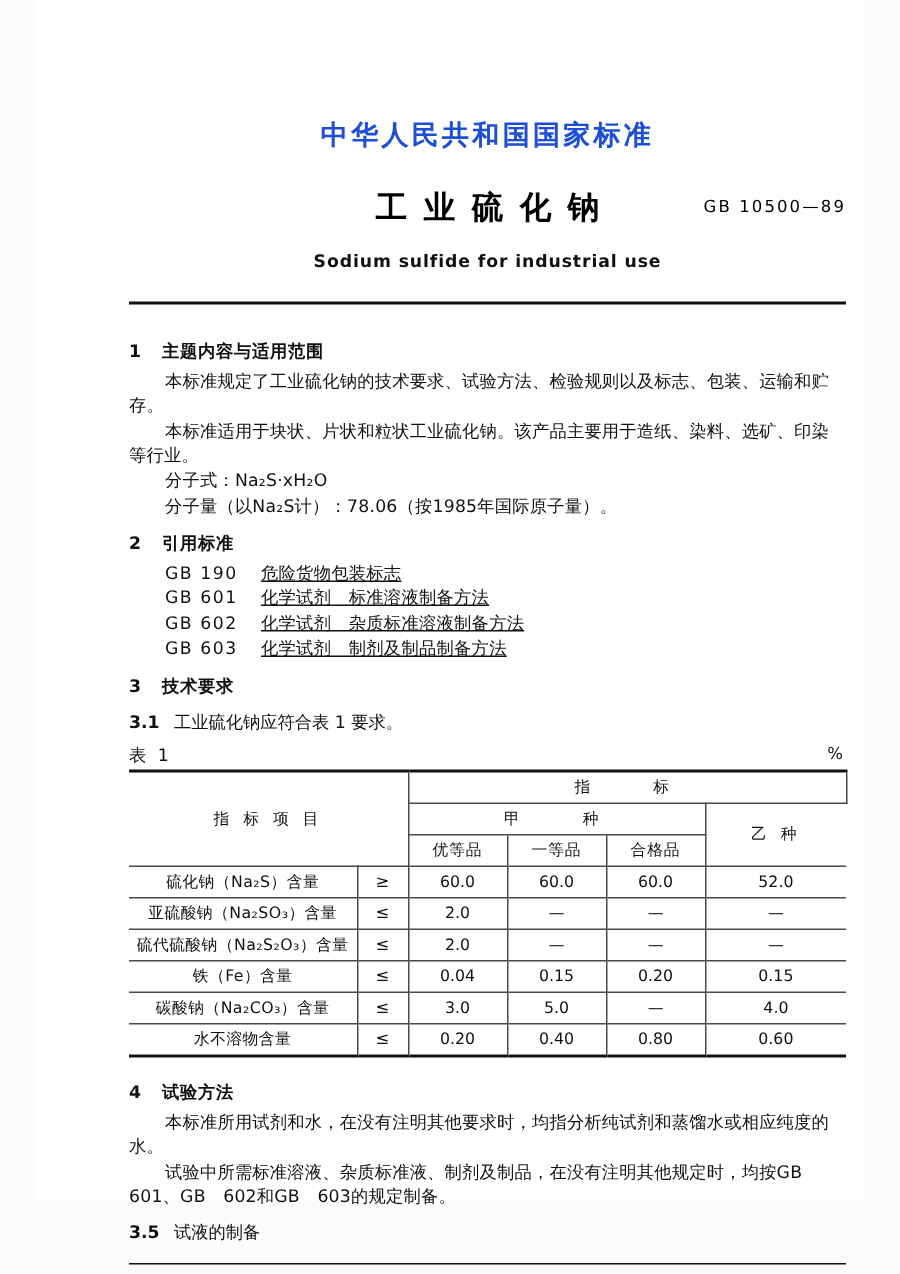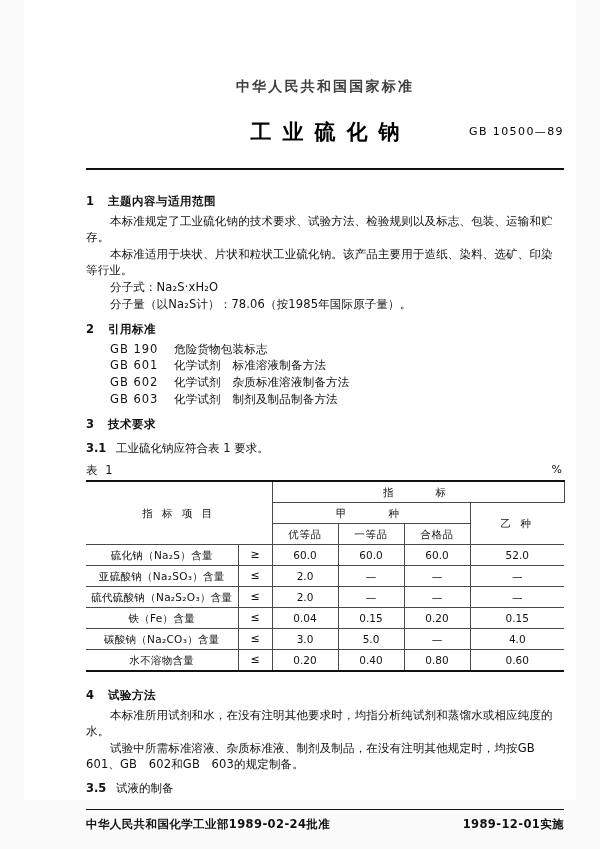--- a/index.html
+++ b/index.html
@@ -40,24 +40,24 @@
     width: 478px;
   }
 
   
   .masthead {
     position: relative;
     padding-top: 78px;
     text-align: center;
   }
   .nat-std {
-    font-size: 14px;
+    font-size: 18px;
     letter-spacing: 2.2px;
     font-weight: bold;
-    color: #404040;
+    color: #1d4ed8;
   }
   .title-row {
     position: relative;
     margin-top: 22px;
     height: 30px;
   }
   .main-title {
     font-size: 21px;
     font-weight: bold;
     letter-spacing: 11px;
@@ -108,20 +108,21 @@
     text-indent: 24px;
     letter-spacing: 0.15px;
   }
 
   .std-list {
     margin: 2px 0 0 0;
   }
   .std-item {
     letter-spacing: 0.2px;
     padding-left: 24px;
+    text-decoration: underline;
   }
   .std-item .code {
     display: inline-block;
     width: 64px;
     letter-spacing: 1px;
   }
 
   .sub-head {
     font-size: 11.5px;
     margin-top: 7px;
@@ -212,20 +213,21 @@
 <div class="page">
   <div class="sheet">
     <div class="content">
 
       <div class="masthead">
         <div class="nat-std">中华人民共和国国家标准</div>
         <div class="title-row">
           <span class="main-title">工业硫化钠</span>
           <span class="gb-number">GB 10500—89</span>
         </div>
+        <div class="en-title">Sodium sulfide for industrial use</div>
       </div>
       <div class="rule-thick"></div>
 
       <div class="body">
 
         <div class="sec-head">
           <span class="num">1</span><span>主题内容与适用范围</span>
         </div>
         <div class="para">本标准规定了工业硫化钠的技术要求、试验方法、检验规则以及标志、包装、运输和贮存。</div>
         <div class="para">本标准适用于块状、片状和粒状工业硫化钠。该产品主要用于造纸、染料、选矿、印染等行业。</div>

